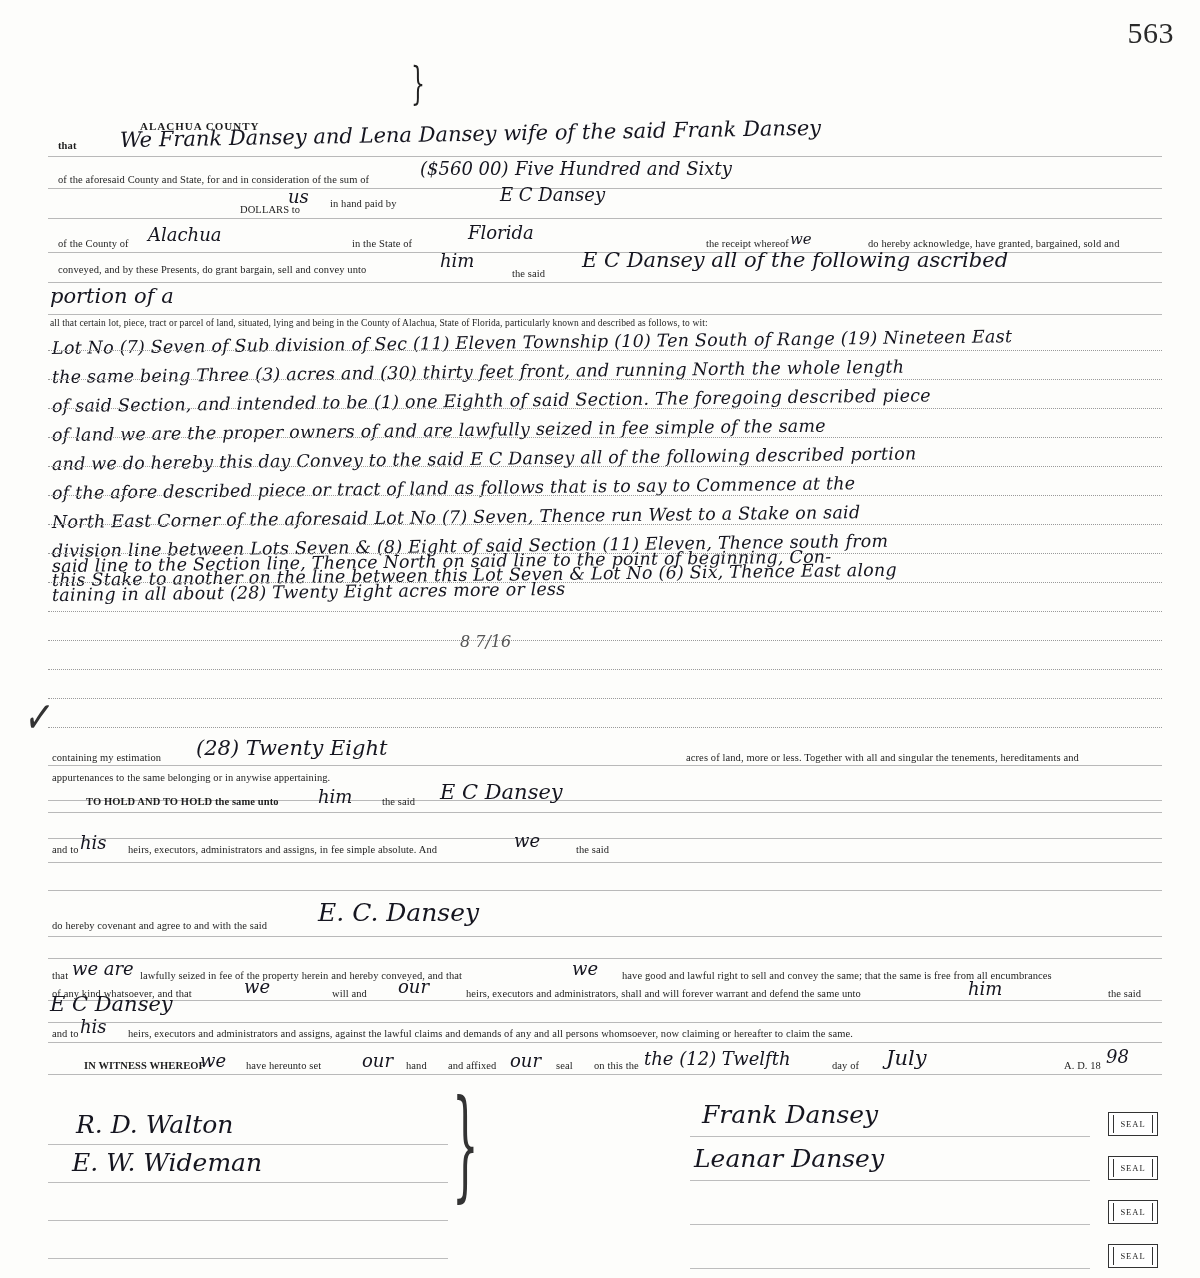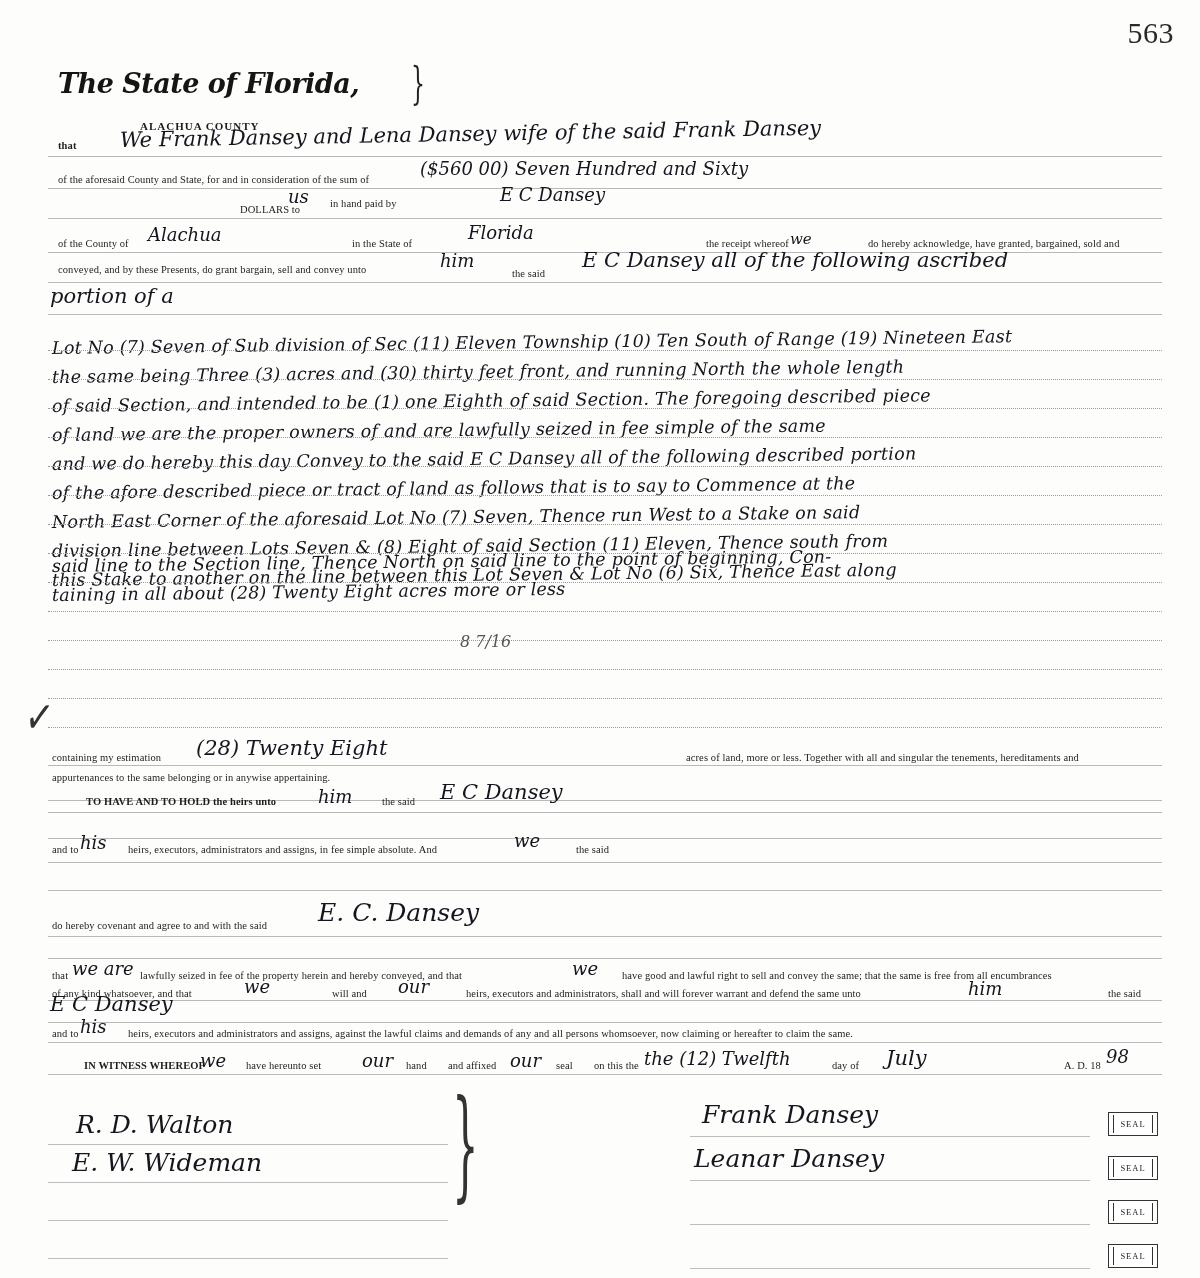--- a/index.html
+++ b/index.html
@@ -195,31 +195,30 @@
     font-size: 16px;
   }
 </style>
 </head>
 <body>
 
 <div class="page">
 
   <div class="page-number">563</div>
 
-  <div class="head-fraktur" style="left:58px; top:68px;">The State of Florida,</div>
   <div class="brace" style="left:404px; top:58px;">}</div>
   <div class="county-label" style="left:140px; top:120px;font-weight:bold;">ALACHUA COUNTY</div>
 
   <div class="pt bold" style="left:58px; top:140px;">that</div>
   <div class="hw l" style="left:120px; top:128px; transform:rotate(-1deg);">We Frank Dansey and Lena Dansey wife of the said Frank Dansey</div>
   <div class="rule" style="top:156px;"></div>
 
   <div class="pt" style="left:58px; top:174px;">of the aforesaid County and State, for and in consideration of the sum of</div>
   <div class="hw m" style="left:420px; top:158px;text-align:right;">($560 00)</div>
-  <div class="hw m" style="left:515px; top:158px;">Seven Hundred and Sixty</div>
+  <div class="hw m" style="left:515px; top:158px;">Five Hundred and Sixty</div>
   <div class="rule" style="top:188px;"></div>
 
   <div class="pt dotted-lead" style="left:240px; top:204px;">DOLLARS to</div>
   <div class="hw m" style="left:288px; top:186px;">us</div>
   <div class="pt" style="left:330px; top:198px;">in hand paid by</div>
   <div class="hw m" style="left:500px; top:184px;">E C Dansey</div>
   <div class="rule" style="top:218px;"></div>
 
   <div class="pt" style="left:58px; top:238px;">of the County of</div>
   <div class="hw m" style="left:148px; top:224px;text-align:right;">Alachua</div>
@@ -232,20 +231,21 @@
 
   <div class="pt" style="left:58px; top:264px;">conveyed, and by these Presents, do grant bargain, sell and convey unto</div>
   <div class="hw m" style="left:440px; top:250px;">him</div>
   <div class="pt" style="left:512px; top:268px;">the said</div>
   <div class="hw l" style="left:582px; top:248px;">E C Dansey all of the following ascribed</div>
   <div class="rule" style="top:282px;"></div>
 
   <div class="hw l" style="left:50px; top:284px;">portion of a</div>
   <div class="rule" style="top:314px;"></div>
 
+  <div class="pt sm" style="left:50px; top:318px;">all that certain lot, piece, tract or parcel of land, situated, lying and being in the County of Alachua, State of Florida, particularly known and described as follows, to wit:</div>
 
   <div class="hwline" style="top:338px;">Lot No (7) Seven of Sub division of Sec (11) Eleven Township (10) Ten South of Range (19) Nineteen East</div>
   <div class="rule dotted" style="top:350px;"></div>
   <div class="hwline" style="top:367px;">the same being Three (3) acres and (30) thirty feet front, and running North the whole length</div>
   <div class="rule dotted" style="top:379px;"></div>
   <div class="hwline" style="top:396px;">of said Section, and intended to be (1) one Eighth of said Section.  The foregoing described piece</div>
   <div class="rule dotted" style="top:408px;"></div>
   <div class="hwline" style="top:425px;">of land we are the proper owners of and are lawfully seized in fee simple of the same</div>
   <div class="rule dotted" style="top:437px;"></div>
   <div class="hwline" style="top:454px;">and we do hereby this day Convey to the said E C Dansey all of the following described portion</div>
@@ -272,21 +272,21 @@
   <div class="check-mark">✓</div>
 
   <div class="pt" style="left:52px; top:752px;">containing my estimation</div>
   <div class="hw l" style="left:196px; top:736px;">(28) Twenty Eight</div>
   <div class="pt" style="left:686px; top:752px;">acres of land, more or less.   Together with all and singular the tenements, hereditaments and</div>
   <div class="rule" style="top:765px;"></div>
 
   <div class="pt" style="left:52px; top:772px;">appurtenances to the same belonging or in anywise appertaining.</div>
   <div class="rule" style="top:800px;"></div>
 
-  <div class="pt bold" style="left:86px; top:796px;">TO HAVE AND TO HOLD the heirs unto</div>
+  <div class="pt bold" style="left:86px; top:796px;">TO HOLD AND TO HOLD the same unto</div>
   <div class="hw m" style="left:318px; top:786px;">him</div>
   <div class="pt" style="left:382px; top:796px;">the said</div>
   <div class="hw l" style="left:440px; top:780px;">E C Dansey</div>
   <div class="rule" style="top:812px;"></div>
   <div class="rule" style="top:838px;"></div>
 
   <div class="pt" style="left:52px; top:844px;">and to</div>
   <div class="hw m" style="left:80px; top:832px;">his</div>
   <div class="pt" style="left:128px; top:844px;">heirs, executors, administrators and assigns, in fee simple absolute.  And</div>
   <div class="hw m" style="left:514px; top:830px;">we</div>

